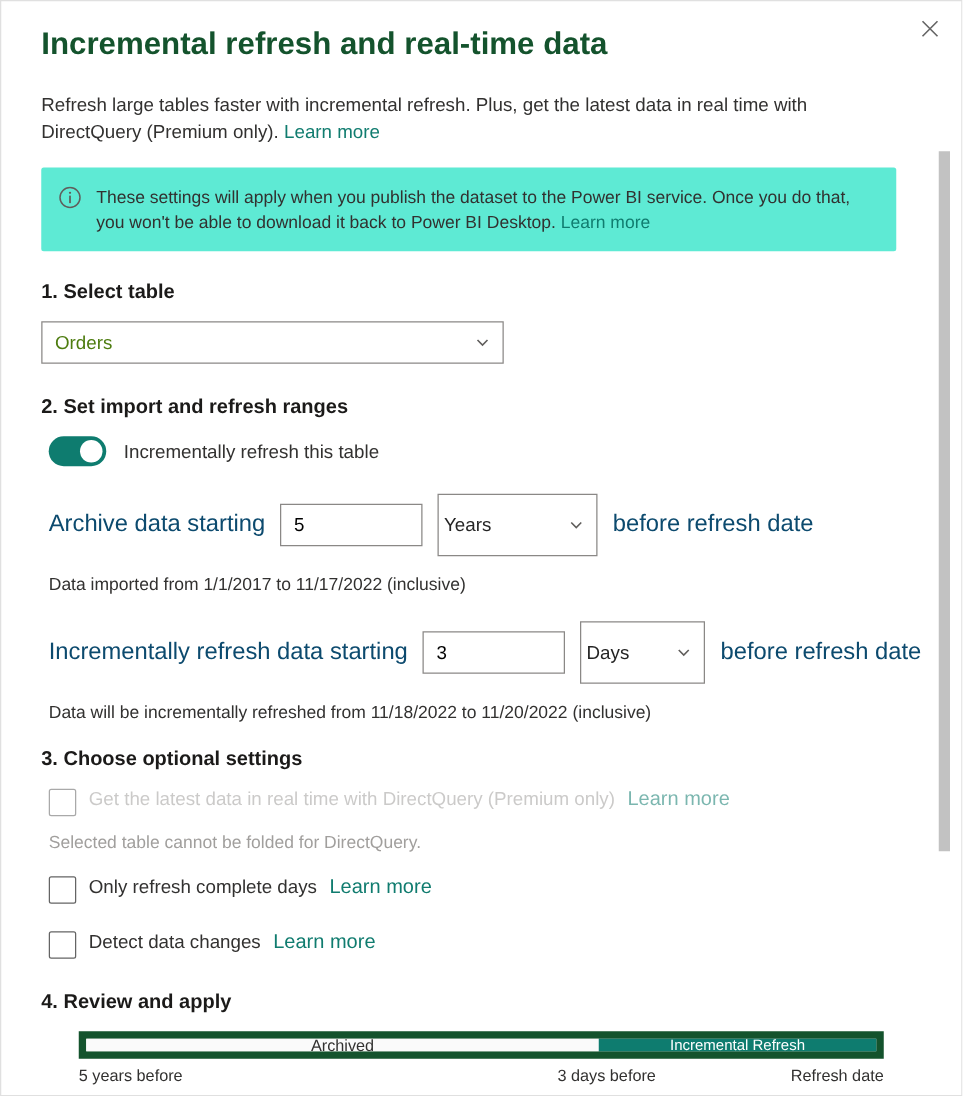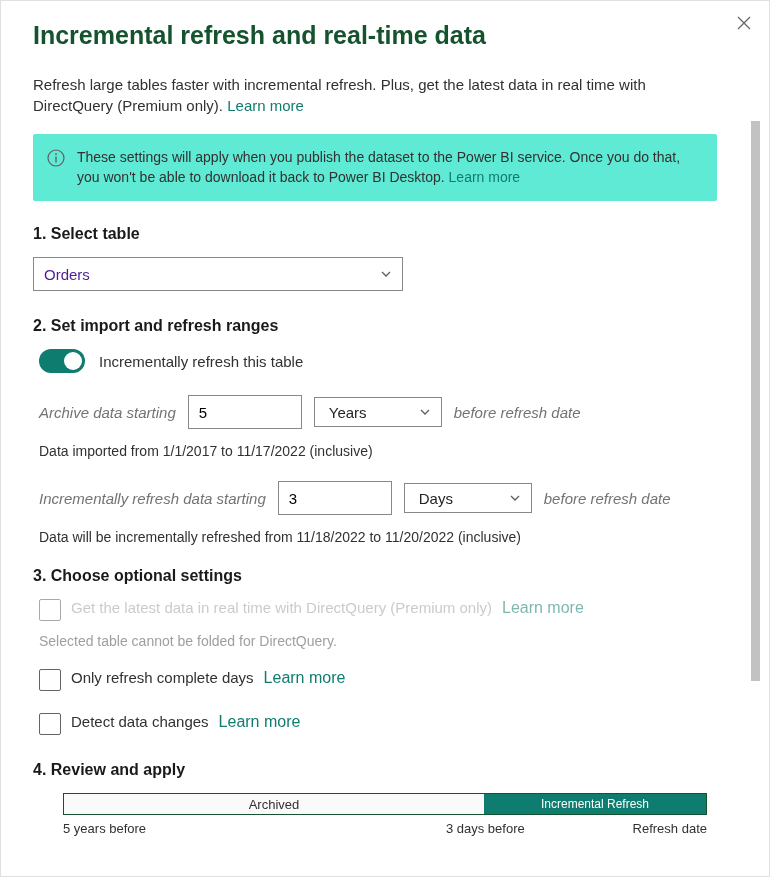--- a/index.html
+++ b/index.html
@@ -91,21 +91,21 @@
     .select {
       position: relative;
       border: 1px solid #8a8886;
       width: 370px;
       height: 34px;
       display: flex;
       align-items: center;
       padding: 0 10px;
       cursor: pointer;
       font-size: 15px;
-      color: #4c1d95;
+      color: #4d7c0f;
     }
     .select .chev {
       position: absolute;
       right: 10px;
       top: 50%;
       transform: translateY(-50%);
     }
     .toggle-row {
       display: flex;
       align-items: center;
@@ -136,38 +136,37 @@
     }
     .row {
       display: flex;
       align-items: center;
       gap: 12px;
       margin-bottom: 14px;
       padding-left: 6px;
       flex-wrap: nowrap;
     }
     .row-text {
-      font-size: 15px;
-      color: #737373;
+      font-size: 19px;
+      color: #0c4a6e;
       white-space: nowrap;
-      font-style: italic;
     }
     .num-input {
       border: 1px solid #8a8886;
       width: 114px;
       height: 34px;
       padding: 0 10px;
       font-size: 15px;
       font-family: inherit;
     }
     .unit-select {
       border: 1px solid #8a8886;
       width: 128px;
-      height: 30px;
-      padding: 0 14px;
+      height: 50px;
+      padding: 0 4px;
       display: flex;
       align-items: center;
       position: relative;
       cursor: pointer;
       background: #fff;
       font-size: 15px;
     }
     .unit-select .chev { position: absolute; right: 10px; }
     .helper-text {
       font-size: 14px;
@@ -203,21 +202,21 @@
       margin-bottom: 20px;
     }
     .timeline {
       margin-top: 12px;
       padding-left: 30px;
       padding-right: 30px;
     }
     .timeline-bars {
       display: flex;
       height: 22px;
-      border: 1px solid #14532d;
+      border: 6px solid #14532d;
       text-align: right;
     }
     .bar-archived {
       flex: 1;
       display: flex;
       align-items: center;
       justify-content: center;
       font-size: 13px;
       color: #323130;
       background: #fafafa;

